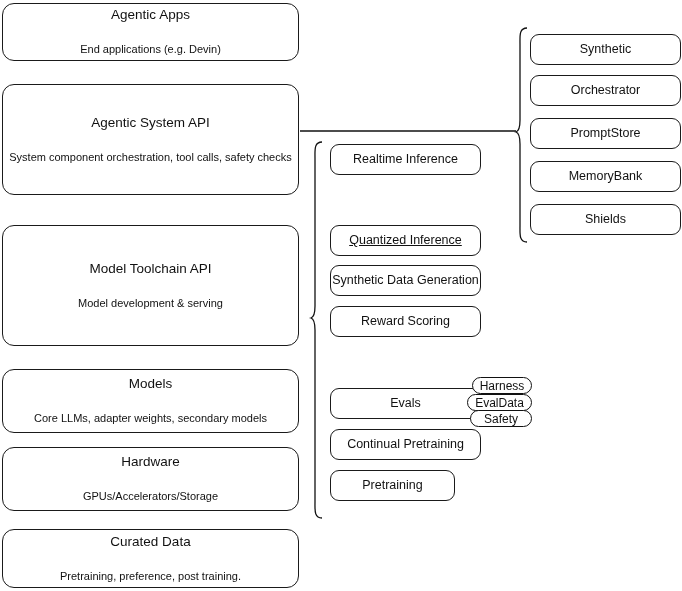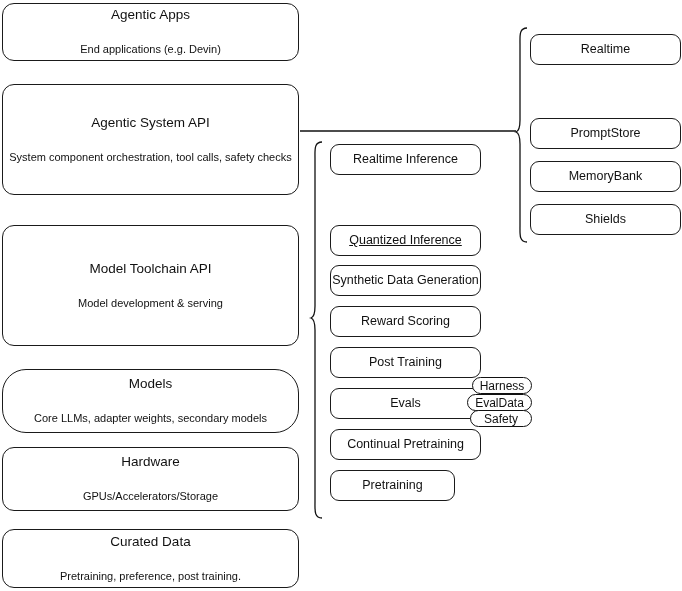--- a/index.html
+++ b/index.html
@@ -121,21 +121,21 @@
   <div class="box stack-box" style="left:2px; top:84px; width:297px; height:111px;">
     <div class="title">Agentic System API</div>
     <div class="subtitle">System component orchestration, tool calls, safety checks</div>
   </div>
 
   <div class="box stack-box" style="left:2px; top:225px; width:297px; height:121px;">
     <div class="title">Model Toolchain API</div>
     <div class="subtitle">Model development &amp; serving</div>
   </div>
 
-  <div class="box stack-box" style="left:2px; top:369px; width:297px; height:64px;border-radius:24px;">
+  <div class="box stack-box" style="left:2px; top:369px; width:297px; height:64px;">
     <div class="title">Models</div>
     <div class="subtitle">Core LLMs, adapter weights, secondary models</div>
   </div>
 
   <div class="box stack-box" style="left:2px; top:447px; width:297px; height:64px;">
     <div class="title">Hardware</div>
     <div class="subtitle">GPUs/Accelerators/Storage</div>
   </div>
 
   <div class="box stack-box" style="left:2px; top:529px; width:297px; height:59px;">
@@ -148,23 +148,20 @@
   </div>
   <div class="box cap-box" style="left:330px; top:225px; width:151px; height:31px;text-decoration:underline;">
     <div class="title">Quantized Inference</div>
   </div>
   <div class="box cap-box" style="left:330px; top:265px; width:151px; height:31px;">
     <div class="title">Synthetic Data Generation</div>
   </div>
   <div class="box cap-box" style="left:330px; top:306px; width:151px; height:31px;">
     <div class="title">Reward Scoring</div>
   </div>
-  <div class="box cap-box" style="left:330px; top:347px; width:151px; height:31px;">
-    <div class="title">Post Training</div>
-  </div>
   <div class="box cap-box" style="left:330px; top:388px; width:151px; height:31px;">
     <div class="title">Evals</div>
   </div>
   <div class="box cap-box" style="left:330px; top:429px; width:151px; height:31px;">
     <div class="title">Continual Pretraining</div>
   </div>
   <div class="box cap-box" style="left:330px; top:470px; width:125px; height:31px;">
     <div class="title">Pretraining</div>
   </div>
 
@@ -172,21 +169,24 @@
     <span>Harness</span>
   </div>
   <div class="pill" style="left:467px; top:394px; width:65px; height:17px;">
     <span>EvalData</span>
   </div>
   <div class="pill" style="left:470px; top:410px; width:62px; height:17px;">
     <span>Safety</span>
   </div>
 
   <div class="box cap-box" style="left:530px; top:34px; width:151px; height:31px;">
-    <div class="title">Realtime</div>
+    <div class="title">Synthetic</div>
+  </div>
+  <div class="box cap-box" style="left:530px; top:75px; width:151px; height:31px;">
+    <div class="title">Orchestrator</div>
   </div>
   <div class="box cap-box" style="left:530px; top:118px; width:151px; height:31px;">
     <div class="title">PromptStore</div>
   </div>
   <div class="box cap-box" style="left:530px; top:161px; width:151px; height:31px;">
     <div class="title">MemoryBank</div>
   </div>
   <div class="box cap-box" style="left:530px; top:204px; width:151px; height:31px;">
     <div class="title">Shields</div>
   </div>

